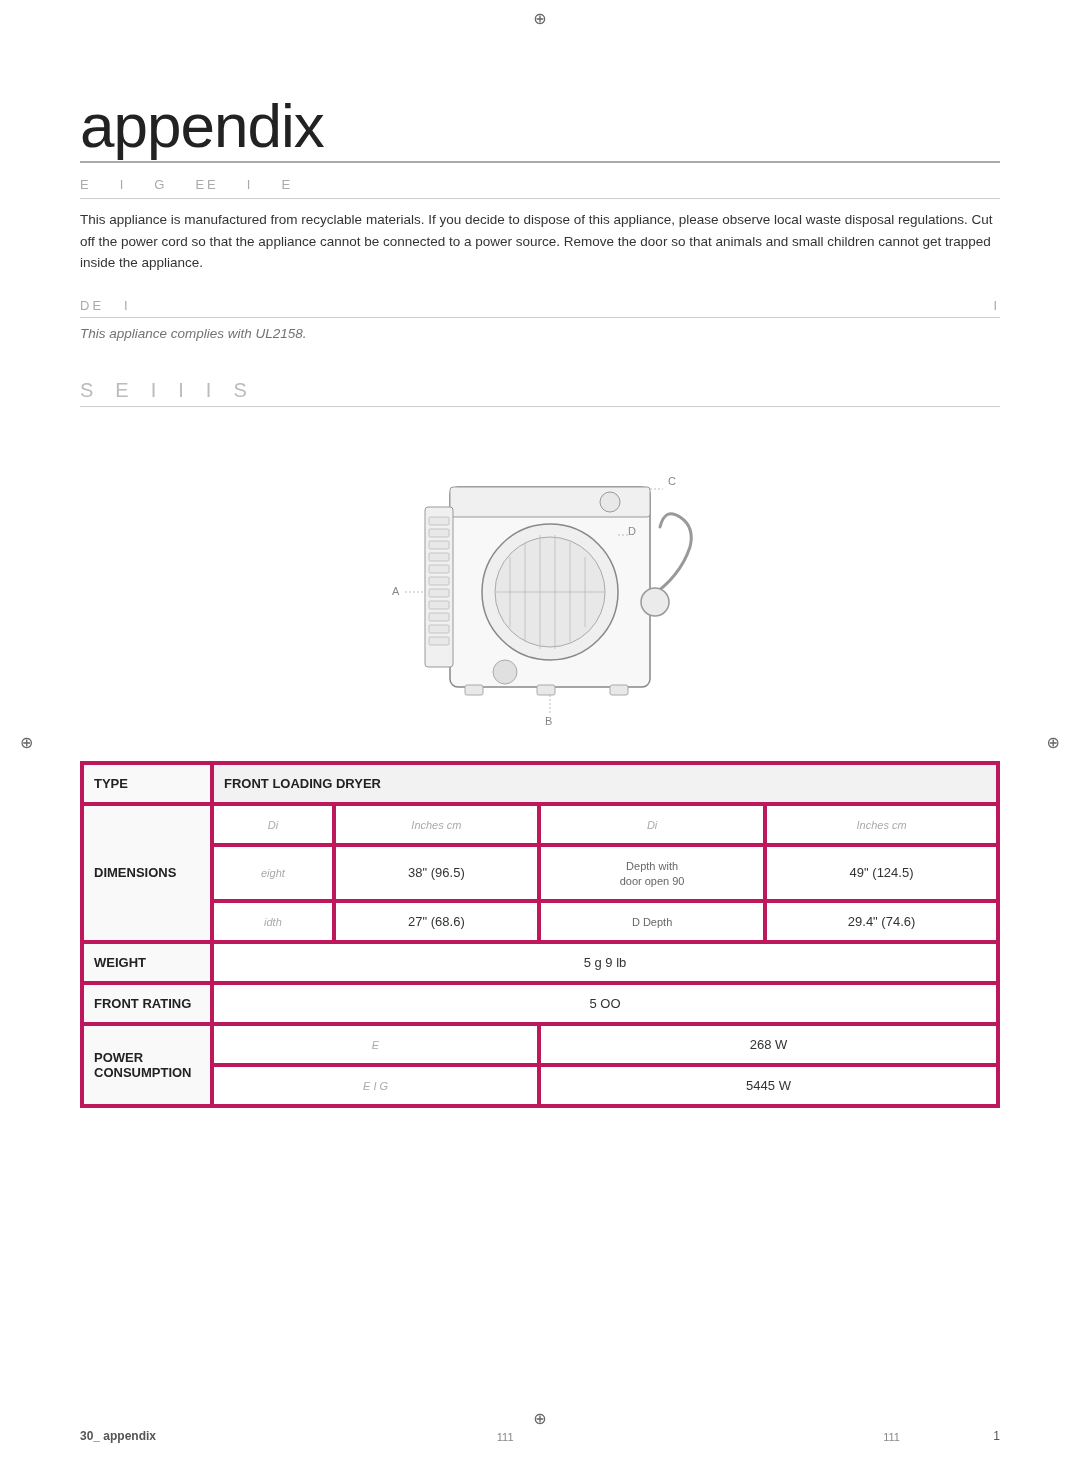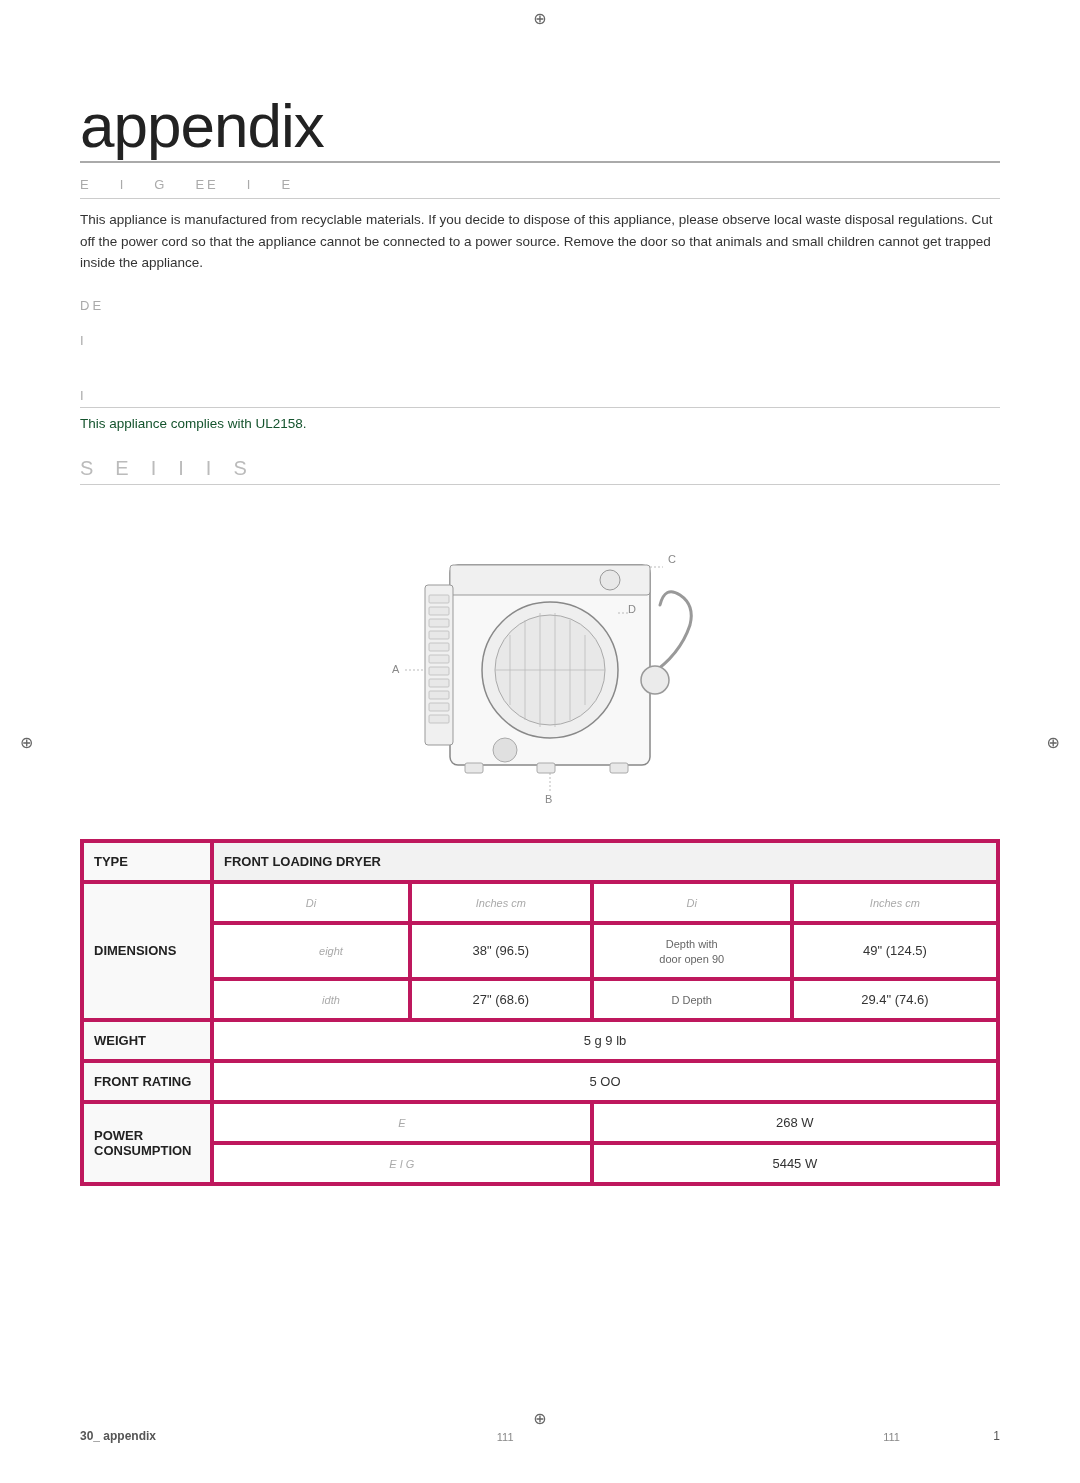--- a/index.html
+++ b/index.html
@@ -109,27 +109,27 @@
 
     .sub-section-header {
       display: flex;
       gap: 20px;
       padding: 4px 0;
       margin-bottom: 8px;
       border-bottom: 1px solid #ccc;
       color: #aaa;
       font-size: 13px;
       letter-spacing: 3px;
-      flex-direction: column;
     }
 
     .complies-text {
       font-size: 13.5px;
-      color: #14532d;
-      margin-bottom: 22px;
+      color: #737373;
+      margin-bottom: 34px;
+      font-style: italic;
     }
 
     .specifications-header {
       font-size: 20px;
       letter-spacing: 6px;
       color: #bbb;
       display: flex;
       gap: 16px;
       padding: 4px 0;
       border-bottom: 1px solid #ccc;
@@ -221,21 +221,20 @@
       position: absolute;
       bottom: 40px;
       right: 180px;
       font-size: 11px;
       color: #888;
     }
 
     .dim-sub {
       font-size: 11px;
       color: #aaa;
-      margin-left: 40px;
     }
 
     .dim-note {
       font-size: 11px;
       color: #666;
     }
   </style>
 </head>
 <body>
 

